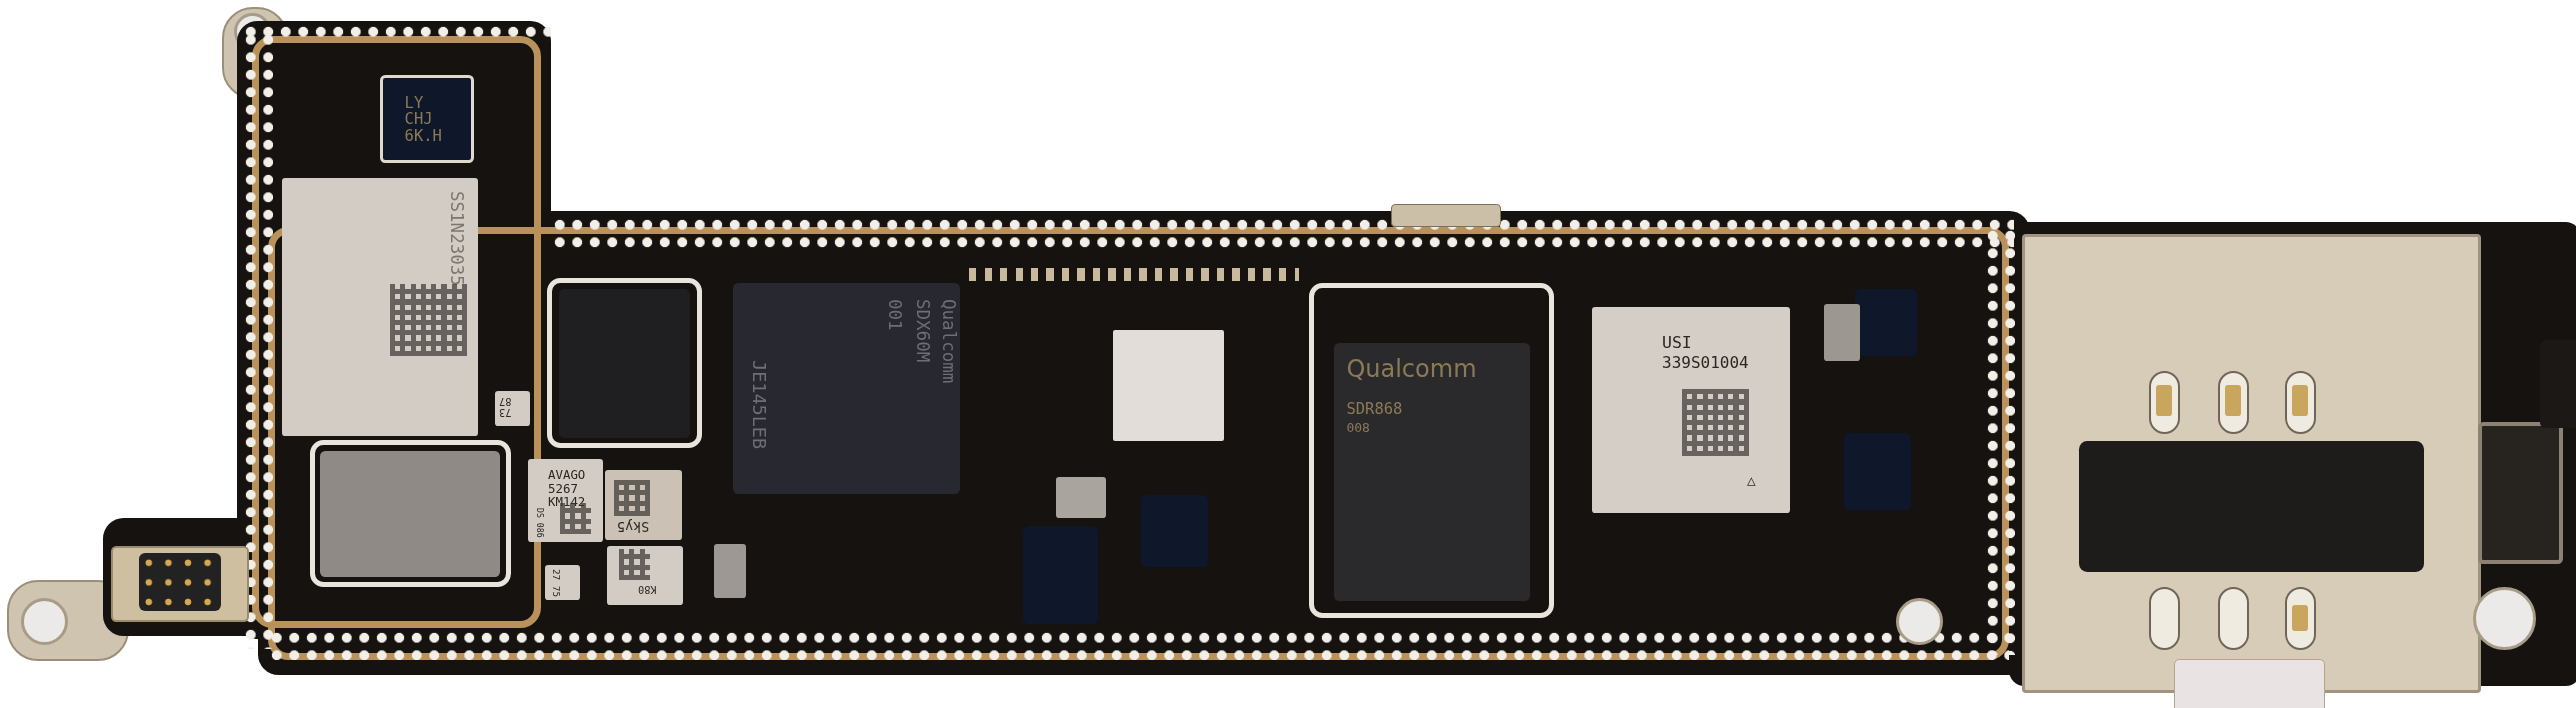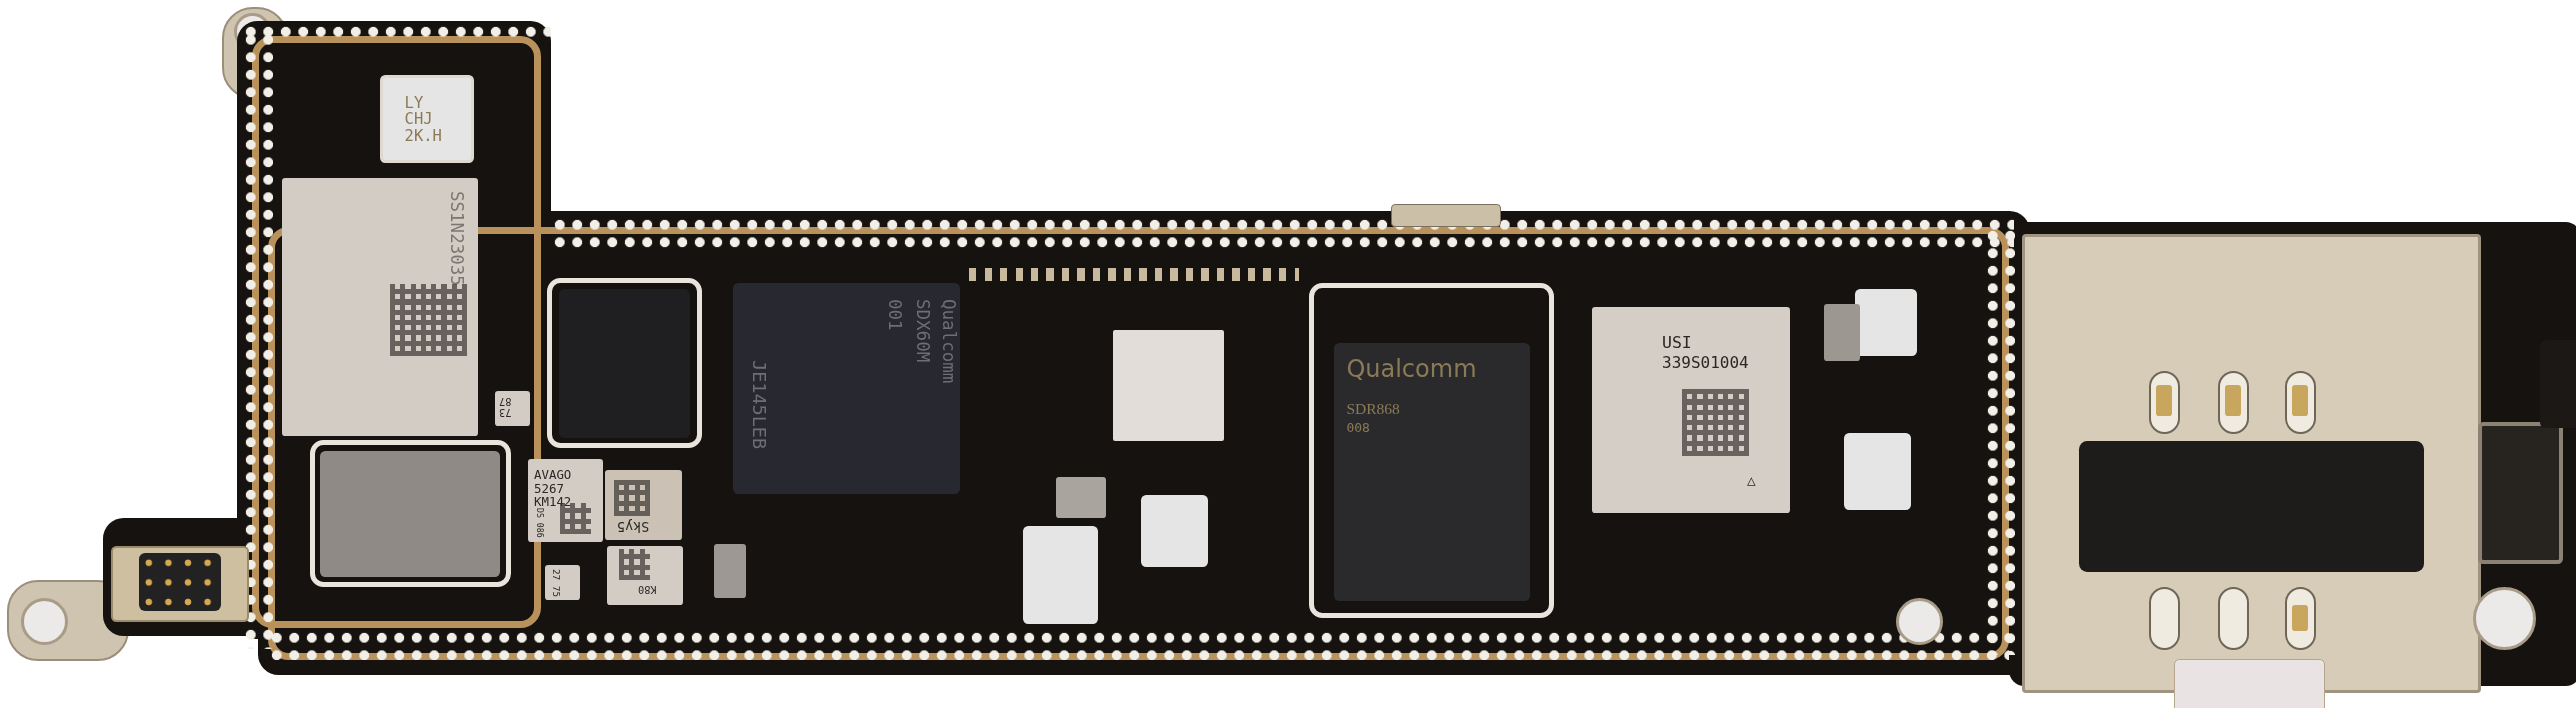--- a/index.html
+++ b/index.html
@@ -2,21 +2,21 @@
 <html style="font-size:8.2px"><head>
 <meta charset="utf-8">
 <style>
   html,body{margin:0;padding:0;background:#ffffff;}
   body{width:2588px;height:709px;position:relative;overflow:hidden;font-family:"Liberation Sans",sans-serif;}
   .abs{position:absolute;}
   
   .pcb{background:#15120f;}
   .ring{border:7.2px solid #b8925a;border-radius:20.6px;box-sizing:border-box;}
   .vias{background-image:radial-gradient(circle,#f2efe9 0 4.6px,transparent 5.2px);background-size:17.5px 17.5px;}
-  .chip-dark{background:#e5e5e5;border-radius:5.2px;}
+  .chip-dark{background:#0f172a;border-radius:5.2px;}
   .chip-light{background:#d2ccc4;border-radius:3.1px;}
   .shield{background:#d6ccba;border:3.1px solid #a09480;border-radius:4.1px;}
   .frame{border:5.2px solid #e9e4dc;border-radius:13.4px;box-sizing:border-box;}
   .mark{color:#8c7a55;font-family:"DejaVu Sans Mono",monospace;}
   .mark-dark{color:#2a2725;font-family:"DejaVu Sans Mono",monospace;}
   .dm{background-image:repeating-linear-gradient(90deg,#3a3633 0 5.2px,transparent 5.2px 10.3px),repeating-linear-gradient(0deg,#3a3633 0 5.2px,transparent 5.2px 10.3px);opacity:.7;}
   .bracket{background:#cfc4b0;border:2.1px solid #9b8f7c;border-radius:31px;}
   .hole{background:#eceae8;border:3.1px solid #a89c88;border-radius:50%;}
   .smd{background-image:repeating-linear-gradient(90deg,#c9b99d 0 7.2px,#15120f 7.2px 15.5px);}
   .slot{background:#f0ebe0;border:2.1px solid #6f6658;border-radius:15.5px;}
@@ -44,21 +44,21 @@
 <div class="abs vias" style="left:268px;top:629px;width:1741px;height:31px;"></div>
 <div class="abs vias" style="left:242px;top:31px;width:31px;height:618px;"></div>
 <div class="abs vias" style="left:1984px;top:227px;width:31px;height:428px;"></div>
 
 <div class="abs" style="left:1391px;top:204px;width:108px;height:20.6px;background:#cbbfa8;border-radius:4.1px;border:1.5px solid #7a6f5d;"></div>
 
 <div class="abs chip-dark" style="left:380px;top:75px;width:88px;height:82px;border:3.1px solid #ded8cf;">
   <div class="abs mark" style="left:21.6px;top:16.5px;font-size:15.5px;line-height:16.5px;">
     <div>LY</div>
     <div>CHJ</div>
-    <div>2K.H</div>
+    <div>6K.H</div>
   </div>
 </div>
 
 <div class="abs chip-light" style="left:282px;top:178px;width:196px;height:258px;">
   <div class="abs mark-dark vtext" style="left:165px;top:13px;font-size:17.5px;color:#7d7670;">SS1N23035</div>
   <div class="abs dm" style="left:108px;top:106px;width:77px;height:72px;"></div>
 </div>
 
 <div class="abs frame" style="left:310px;top:440px;width:201px;height:147px;"></div>
 <div class="abs" style="left:320px;top:451px;width:180px;height:126px;background:#8f8a86;border-radius:5.2px;"></div>
@@ -67,21 +67,21 @@
 <div class="abs chip-dark" style="left:559px;top:289px;width:131px;height:149px;background:#1f1f22;"></div>
 
 <div class="abs chip-light" style="left:495px;top:391px;width:35px;height:35px;">
   <div class="abs mark-dark" style="left:4.1px;top:4.1px;font-size:10.3px;line-height:11.3px;transform:rotate(180deg);">
     <div>73</div>
     <div>87</div>
   </div>
 </div>
 
 <div class="abs chip-light" style="left:528px;top:459px;width:75px;height:83px;">
-  <div class="abs mark-dark" style="left:6px;top:9.3px;font-size:12.4px;line-height:13.4px;">
+  <div class="abs mark-dark" style="left:20px;top:9.3px;font-size:12.4px;line-height:13.4px;">
     <div>AVAGO</div>
     <div>5267</div>
     <div>KM142</div>
   </div>
   <div class="abs mark-dark vtext" style="left:7.2px;top:49px;font-size:8.2px;">DS 086</div>
   <div class="abs dm" style="left:32px;top:44px;width:31px;height:31px;"></div>
 </div>
 
 <div class="abs chip-light" style="left:605px;top:470px;width:77px;height:70px;background:#cbc2b5;">
   <div class="abs dm" style="left:9.3px;top:10.3px;width:36px;height:36px;"></div>
@@ -110,21 +110,21 @@
 <div class="abs smd" style="left:969px;top:268px;width:330px;height:13.4px;"></div>
 <div class="abs" style="left:1113px;top:330px;width:111px;height:111px;background:#e2ddd9;border-radius:2.1px;"></div>
 <div class="abs chip-dark" style="left:1023px;top:526px;width:75px;height:98px;"></div>
 <div class="abs chip-dark" style="left:1141px;top:495px;width:67px;height:72px;"></div>
 <div class="abs" style="left:714px;top:544px;width:32px;height:54px;background:#9e9894;border-radius:3.1px;"></div>
 <div class="abs" style="left:1056px;top:477px;width:50px;height:41px;background:#aaa49f;border-radius:3.1px;"></div>
 
 <div class="abs frame" style="left:1309px;top:283px;width:245px;height:335px;"></div>
 <div class="abs chip-dark" style="left:1334px;top:343px;width:196px;height:258px;background:#2a2a2d;">
   <div class="abs mark" style="left:12.4px;top:12.4px;font-size:24px;color:#8a7a55;font-family:'DejaVu Sans',sans-serif;">Qualcomm</div>
-  <div class="abs mark" style="left:12.4px;top:57px;font-size:15.5px;font-family:Liberation Serif, serif;">SDR868</div>
+  <div class="abs mark" style="left:12.4px;top:57px;font-size:15.5px;">SDR868</div>
   <div class="abs mark" style="left:12.4px;top:77px;font-size:13px;">008</div>
 </div>
 
 <div class="abs chip-light" style="left:1592px;top:307px;width:198px;height:206px;background:#d5cec6;">
   <div class="abs mark-dark" style="left:70px;top:26px;font-size:16.5px;">USI</div>
   <div class="abs mark-dark" style="left:70px;top:46px;font-size:16px;">339S01004</div>
   <div class="abs dm" style="left:90px;top:82px;width:67px;height:67px;"></div>
   <div class="abs mark-dark" style="left:155px;top:165px;font-size:14.4px;">△</div>
 </div>
 

